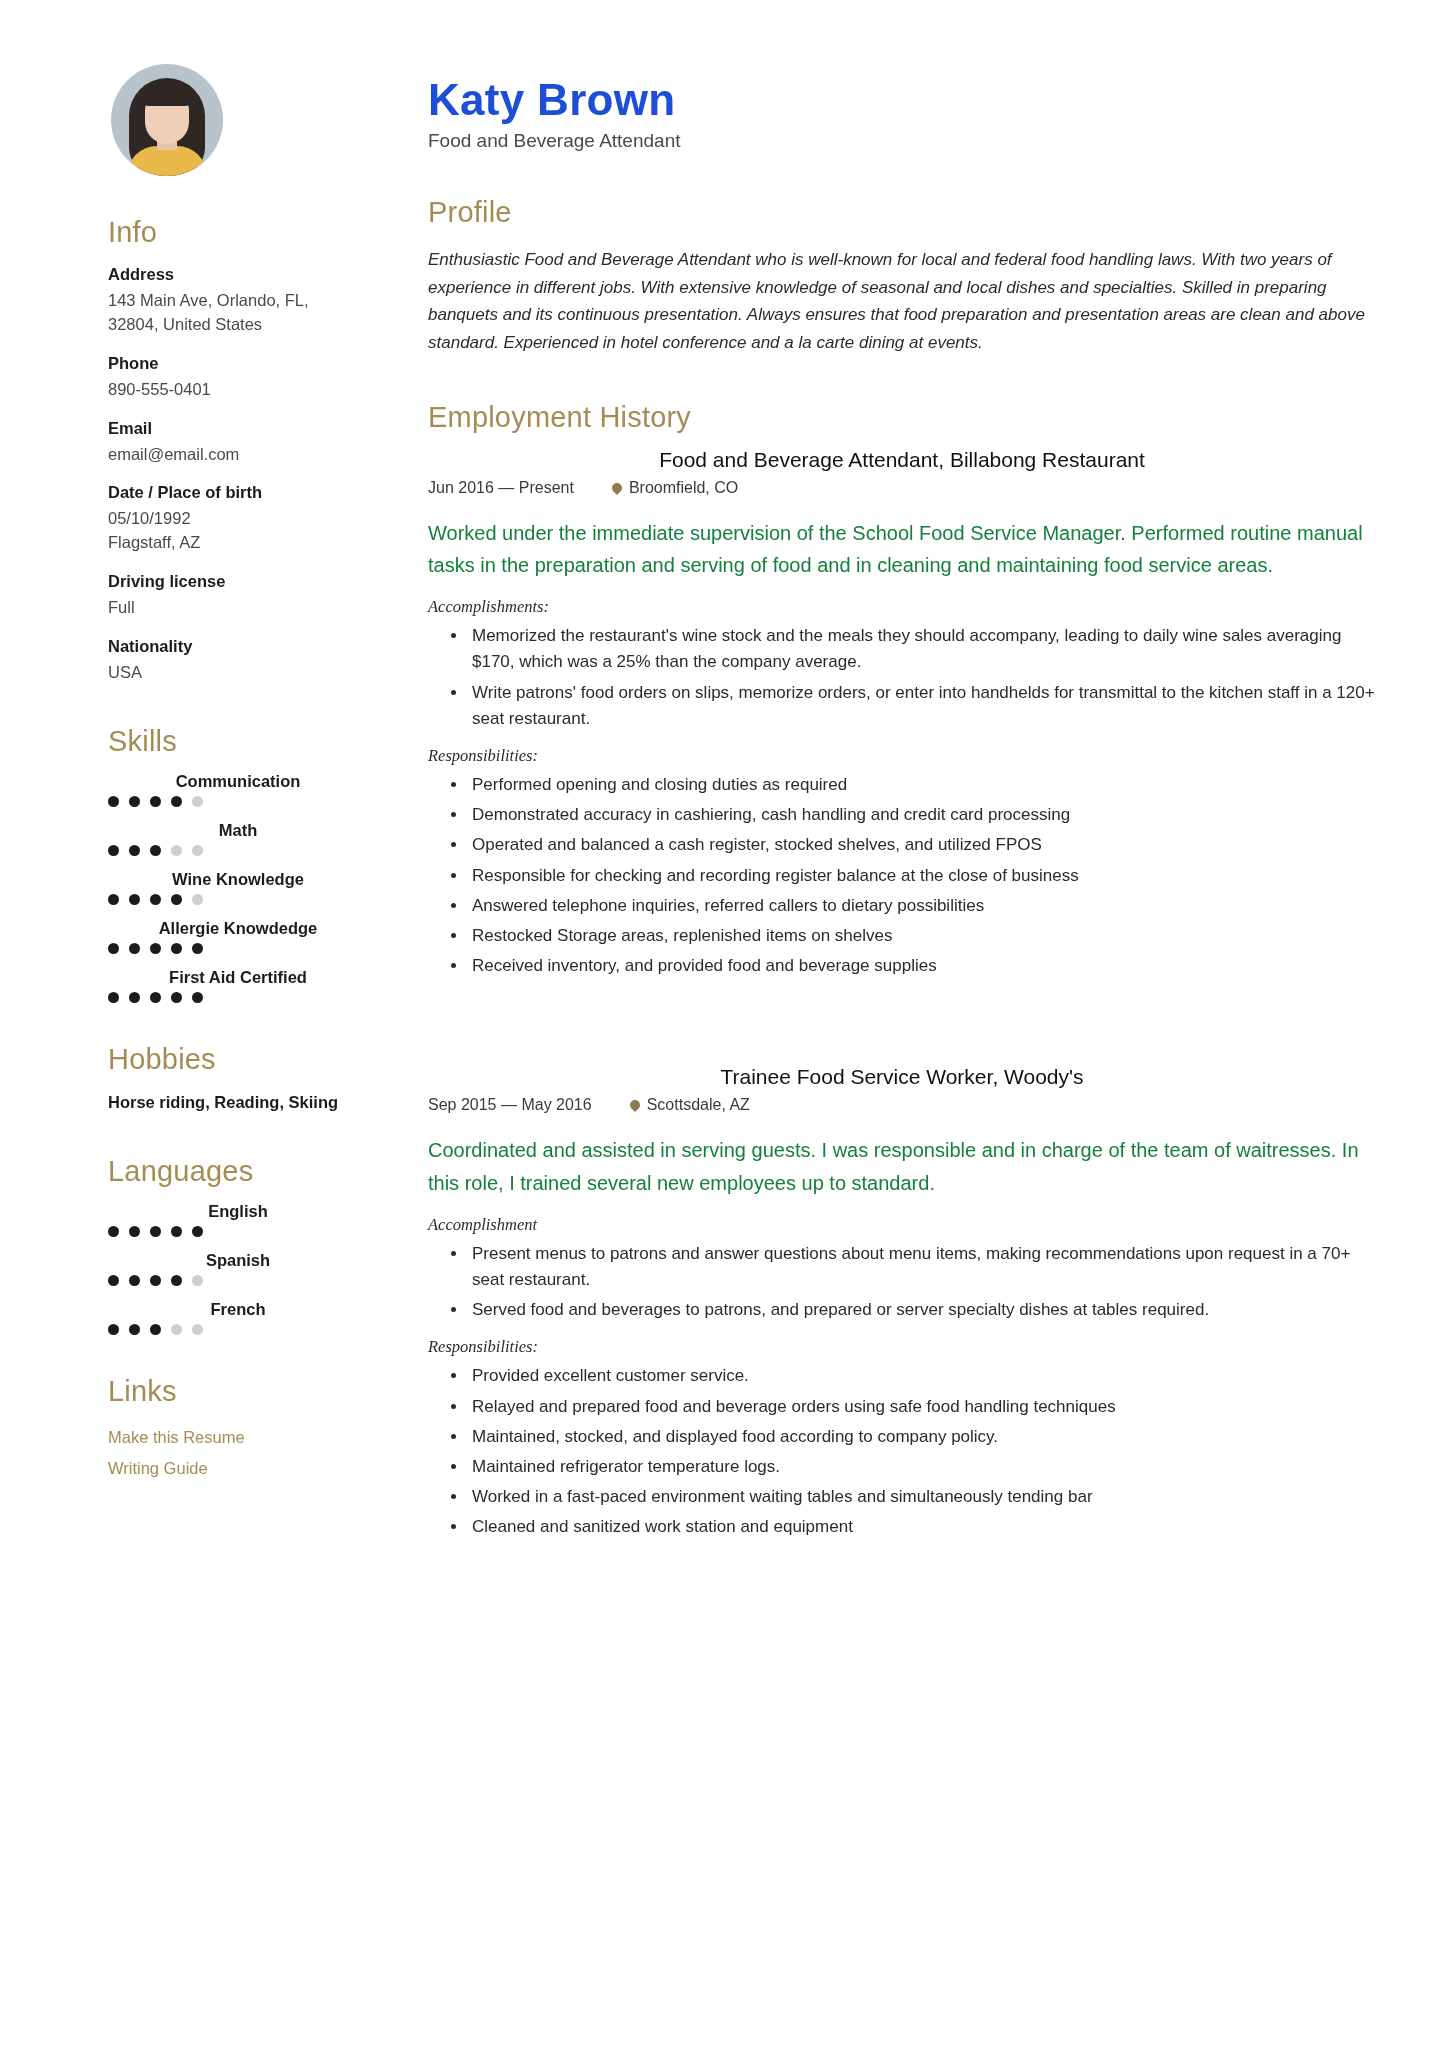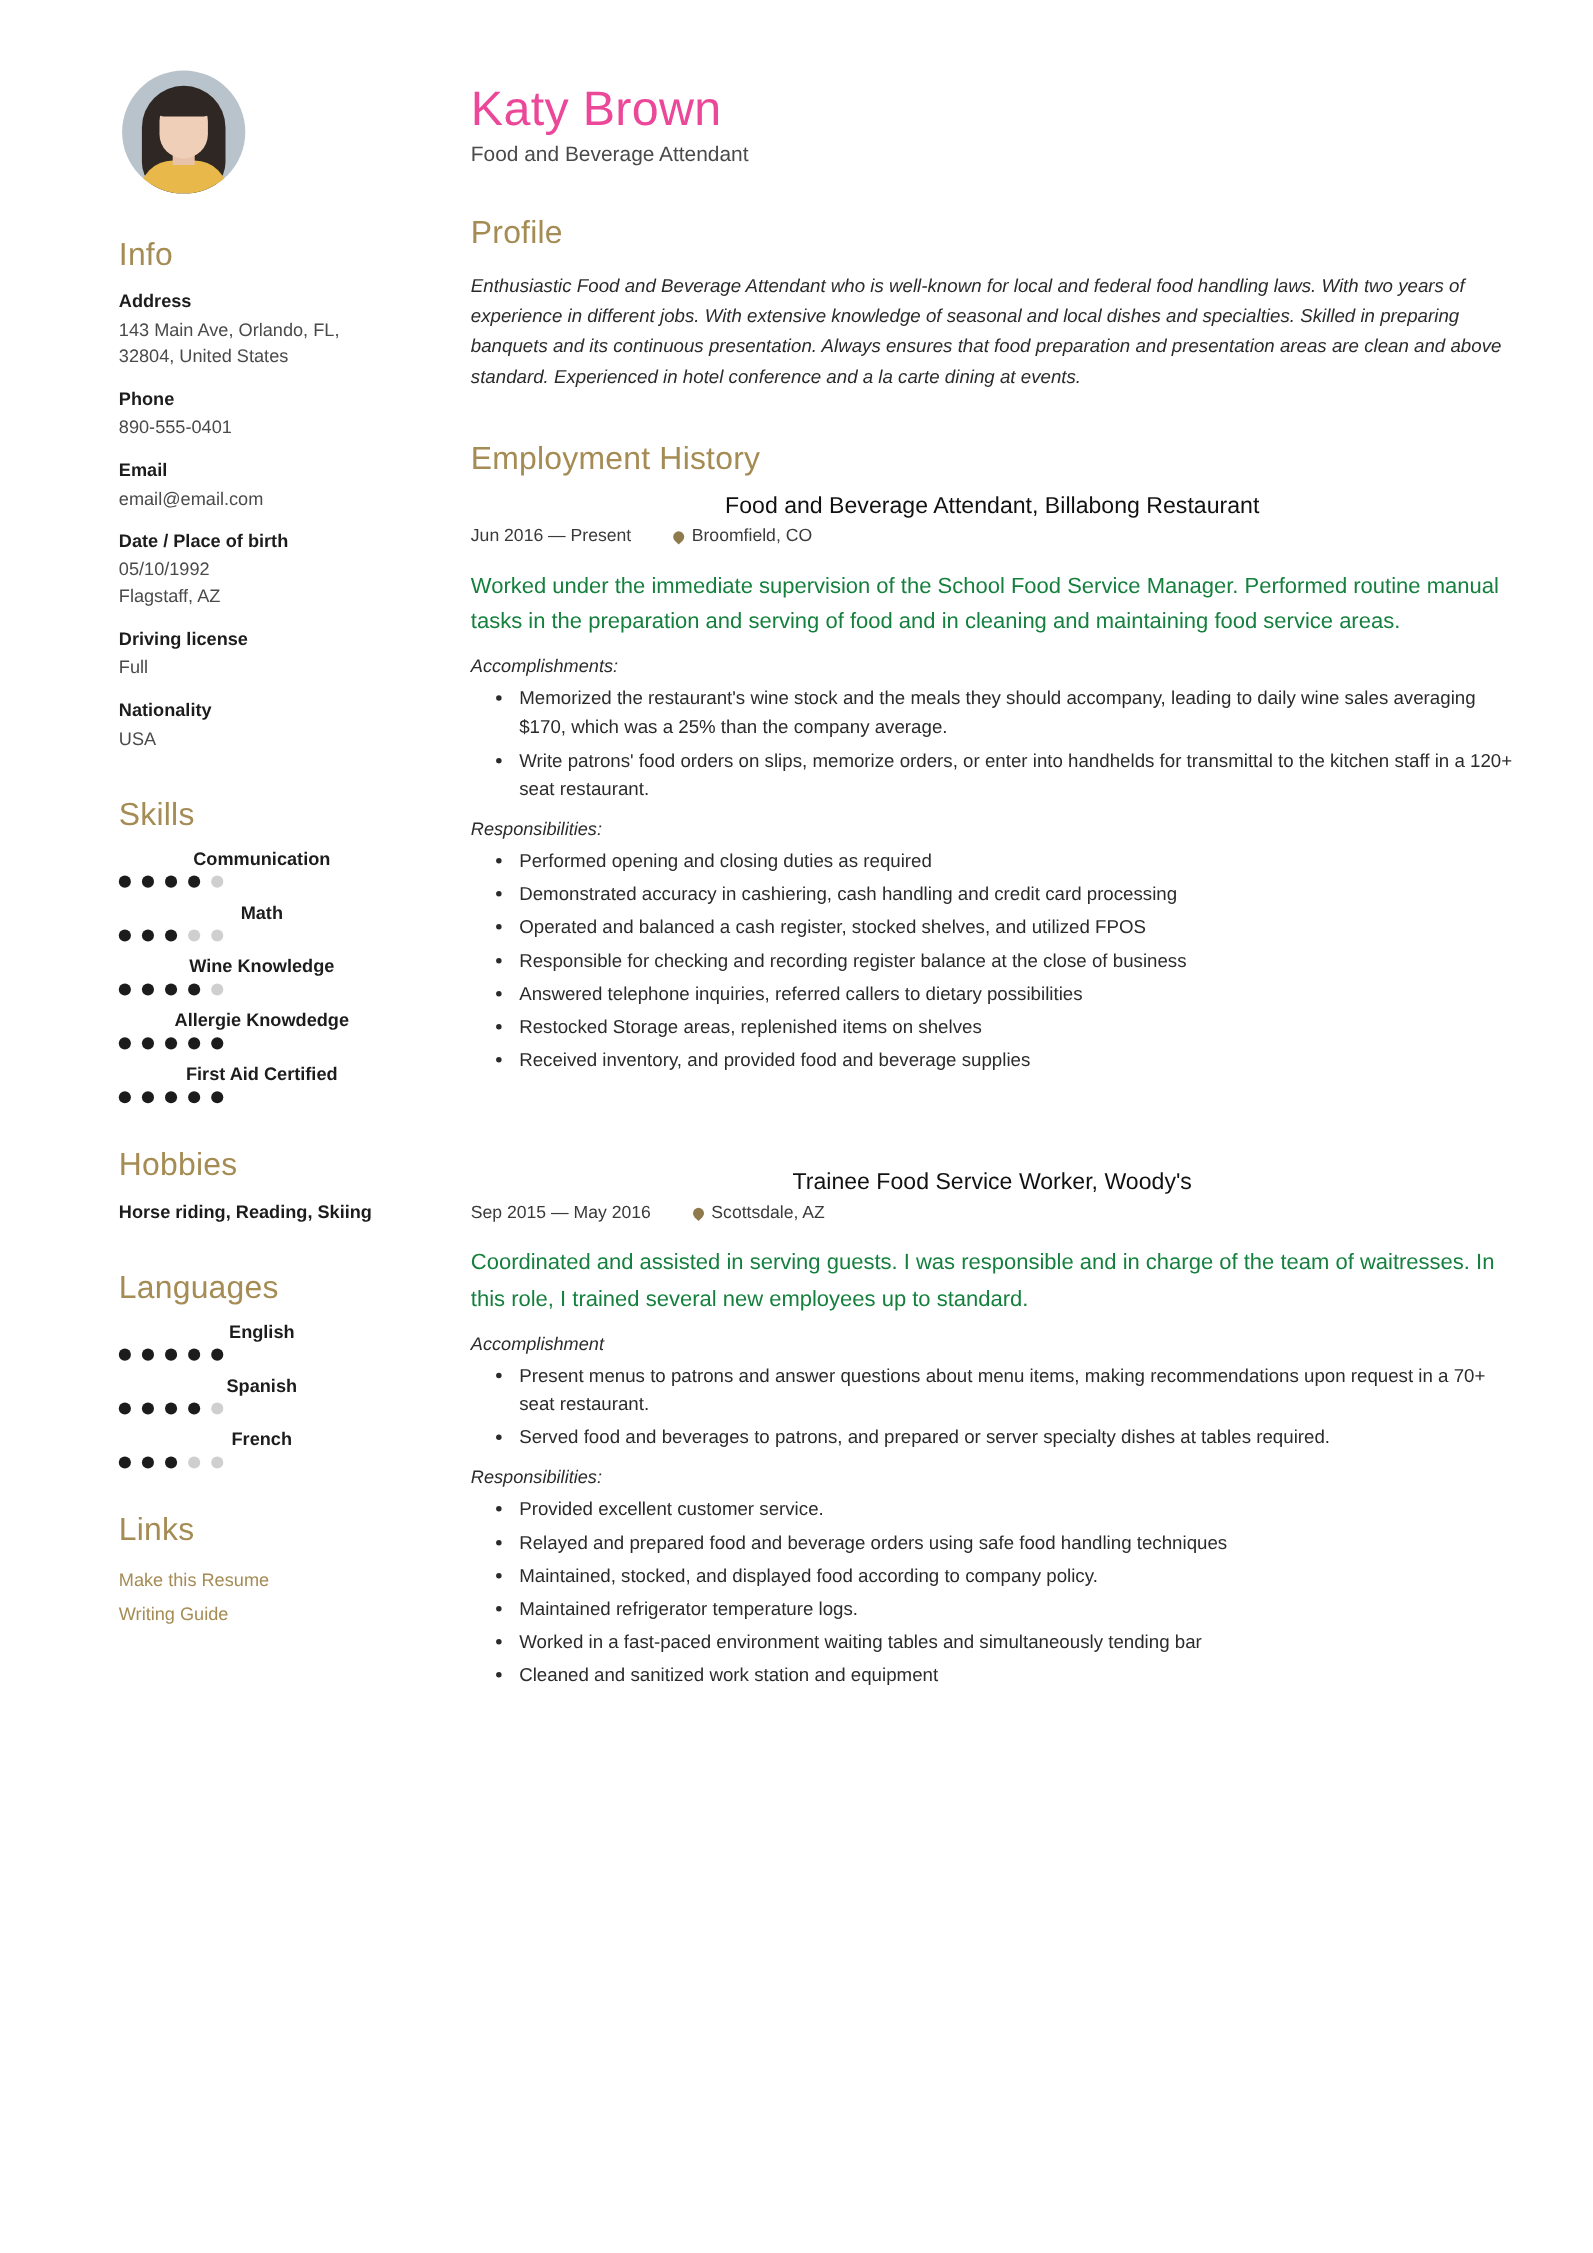--- a/index.html
+++ b/index.html
@@ -127,22 +127,22 @@
   }
 
   
   .main {
     flex: 1 1 auto;
     padding-left: 30px;
     min-width: 0;
   }
   .name {
     font-size: 44px;
-    font-weight: 400;
-    color: #ec4899;
+    font-weight: 700;
+    color: #1d4ed8;
     letter-spacing: 0.3px;
     margin: 18px 0 6px 0;
     line-height: 1.1;
   }
   .job-title {
     font-size: 19px;
     color: #4a4a4a;
     font-weight: 400;
     margin-bottom: 6px;
   }
@@ -186,20 +186,21 @@
     font-size: 20px;
     line-height: 1.62;
     color: #15803d;
     margin-bottom: 16px;
   }
   .subhead {
     font-size: 16.5px;
     font-style: italic;
     color: #2b2b2b;
     margin: 14px 0 6px 0;
+    font-family: Liberation Serif, serif;
   }
   ul.bullets {
     margin: 4px 0 10px 0;
     padding-left: 40px;
   }
   ul.bullets li {
     font-size: 17px;
     line-height: 1.54;
     color: #2b2b2b;
     margin-bottom: 4px;

